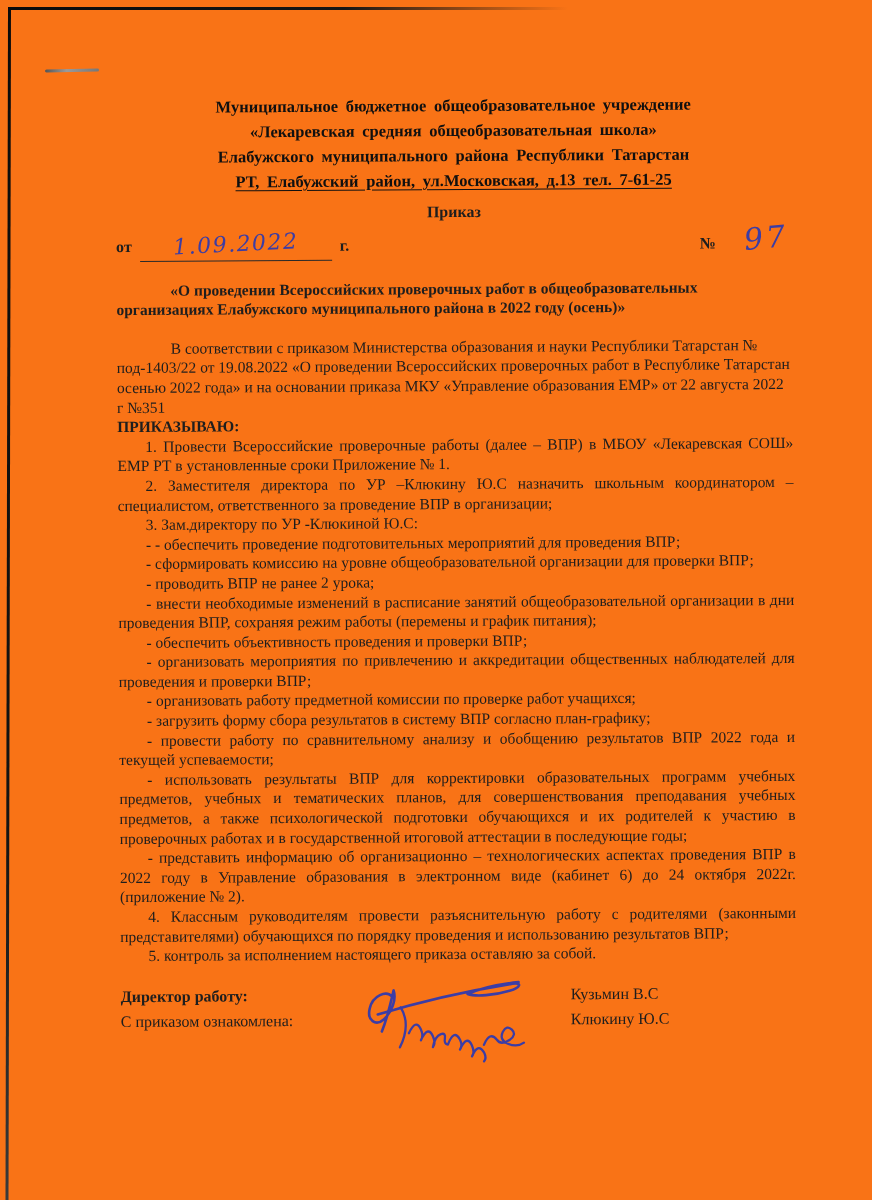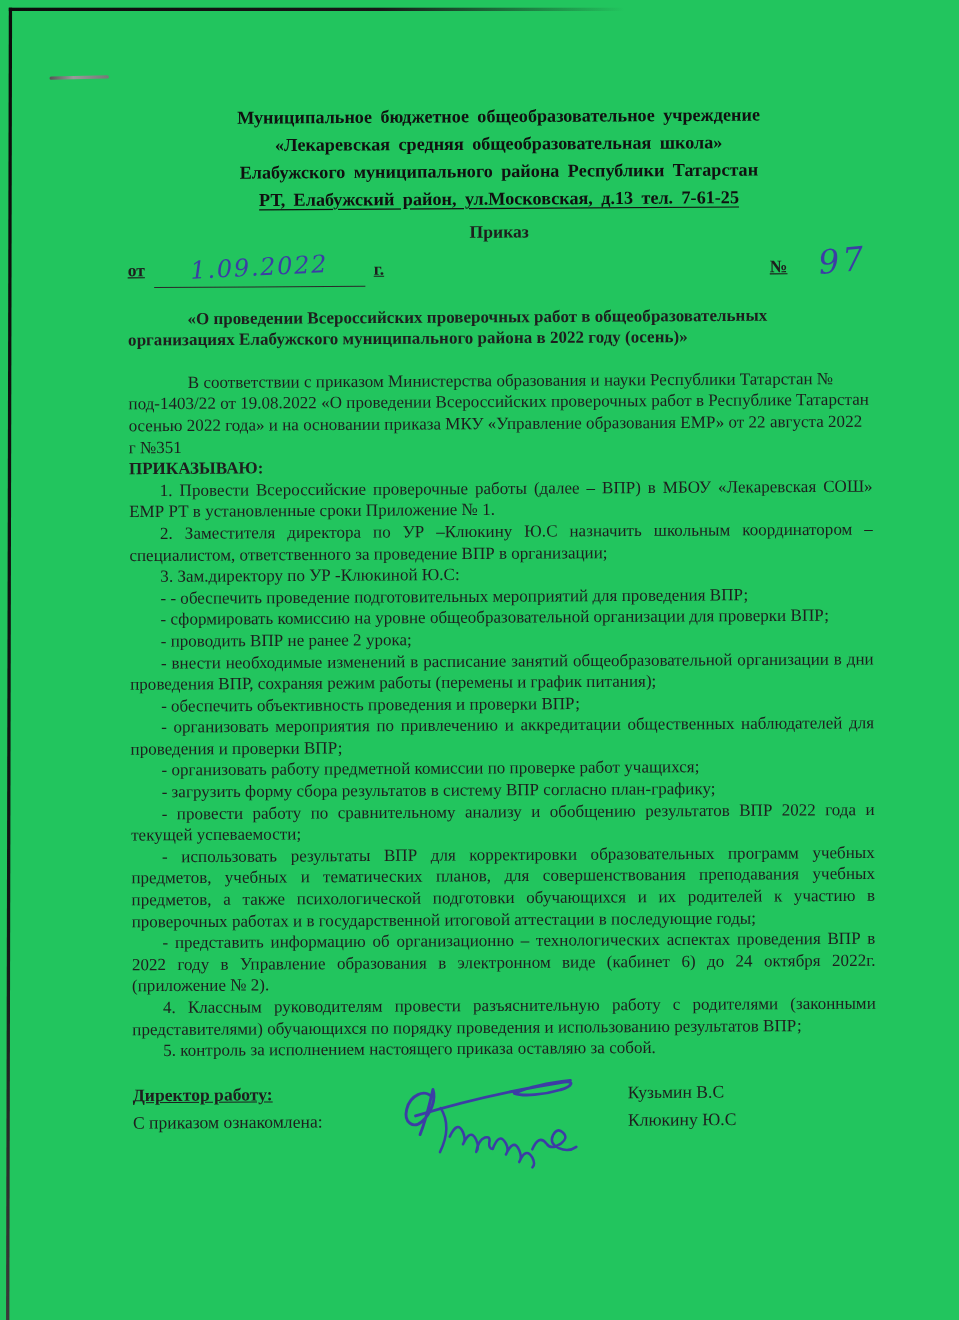--- a/index.html
+++ b/index.html
@@ -10,42 +10,42 @@
   }
   *{margin:0;padding:0;box-sizing:border-box;}
   html,body{width:872px;height:1200px;}
   body{
     background:#fdfdfc;
     font-family:"Liberation Serif", serif;
     color:var(--ink);
     position:relative;
     overflow:hidden;
   }
-  .page{position:absolute;inset:0;background:#22c55e;}
+  .page{position:absolute;inset:0;background:#f97316;}
   
   .edge-left{
     position:absolute;left:8px;top:7px;width:3px;height:1193px;
     background:linear-gradient(to bottom,#0b0b0b 0%,#141414 70%,#3a3a3a 100%);
     transform:rotate(0.12deg);transform-origin:top left;
   }
   .edge-top{
     position:absolute;left:8px;top:7px;height:3px;width:560px;
     background:linear-gradient(to right,#0b0b0b 0%,#161616 60%,rgba(40,40,40,0) 100%);
   }
   .staple-mark{
     position:absolute;left:45px;top:69px;width:54px;height:3px;
     background:linear-gradient(to right,#555 0%,#9a9a9a 40%,#777 100%);
     border-radius:2px;transform:rotate(-1.2deg);
   }
   .content{
     position:absolute;left:118px;top:93px;width:676px;
     font-size:15.5px;line-height:19.6px;
     transform:rotate(-0.35deg);
   }
-  .b{font-weight:bold;text-decoration:underline;}
+  .b{font-weight:bold;}
   .org-header{
     text-align:center;font-weight:bold;color:var(--header-ink);
     font-size:16.5px;line-height:25px;word-spacing:3.5px;
   }
   .u{text-decoration:underline;text-underline-offset:3px;}
   .doc-type{text-align:center;font-weight:bold;font-size:16px;margin-top:9px;}
   .date-row{display:flex;justify-content:space-between;align-items:baseline;margin-top:8px;height:36px;}
   .date-left{display:flex;align-items:baseline;font-size:16px;}
   .date-slot{
     display:inline-block;width:192px;margin:0 8px;text-align:center;

